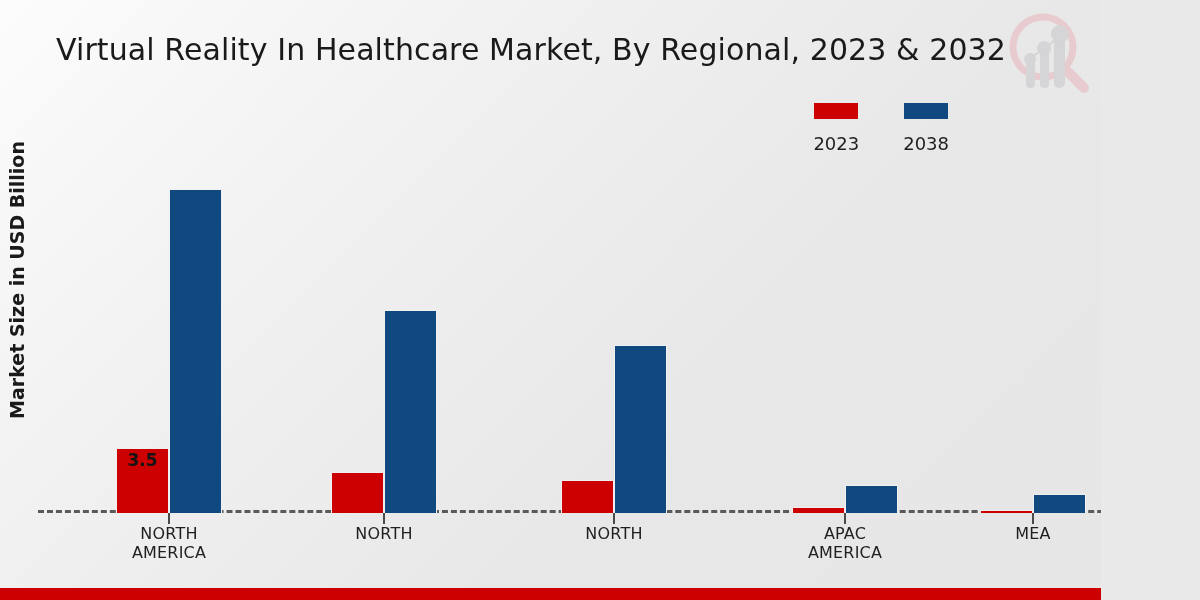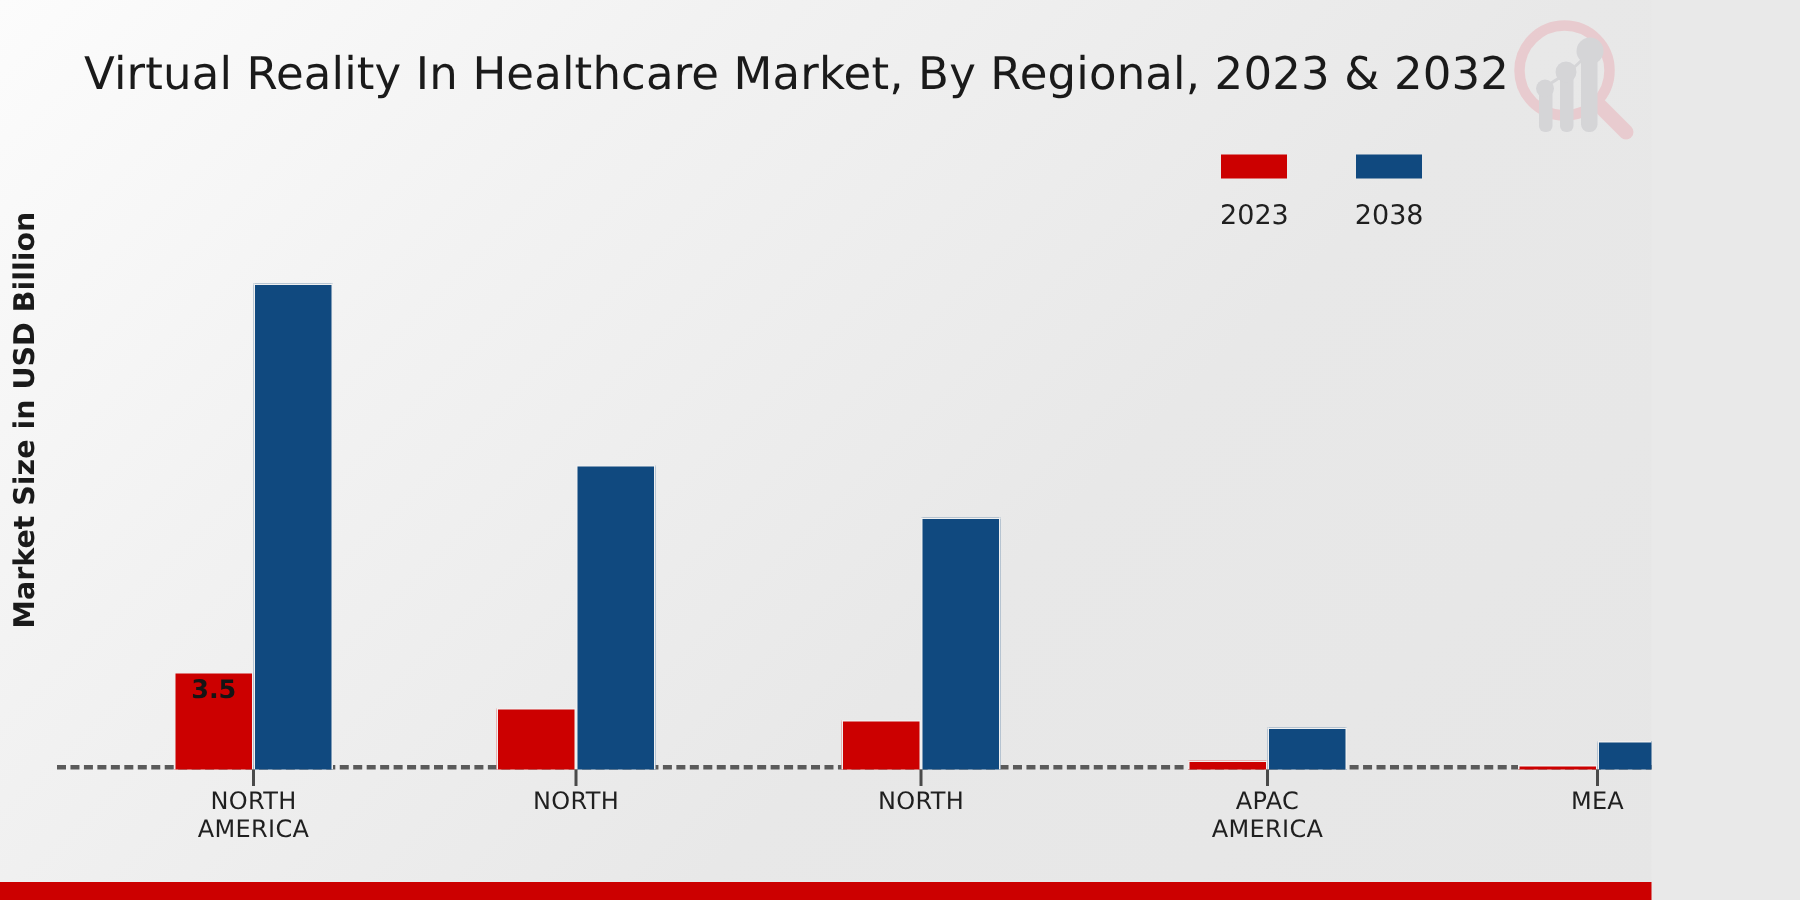--- a/index.html
+++ b/index.html
@@ -254,21 +254,21 @@
           <div class="bars">
             <div class="bar red" style="height: 6.14308px;"></div>
             <div class="bar blue" style="height: 27.9231px;"></div>
           </div>
           <div class="tick"></div>
           <div class="cat-label">
             <div>APAC</div>
             <div>AMERICA</div>
           </div>
         </div>
-        <div class="group" style="left: 1027px;">
+        <div class="group" style="left: 995px;">
           <div class="bars">
             <div class="bar red" style="height: 3.16462px;"></div>
             <div class="bar blue" style="height: 18.6154px;"></div>
           </div>
           <div class="tick"></div>
           <div class="cat-label">
             <div>MEA</div>
           </div>
         </div>
       </div>

